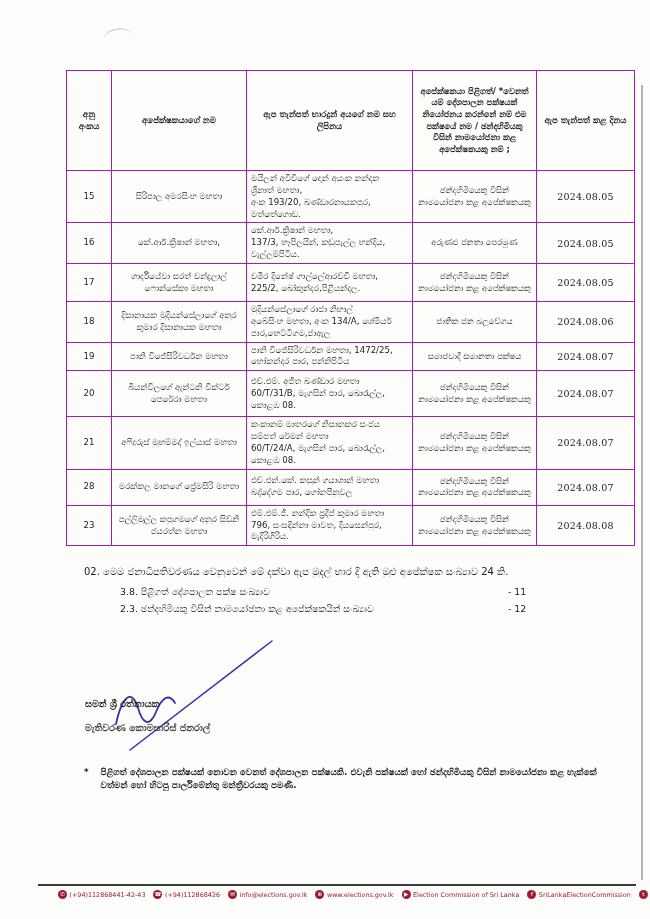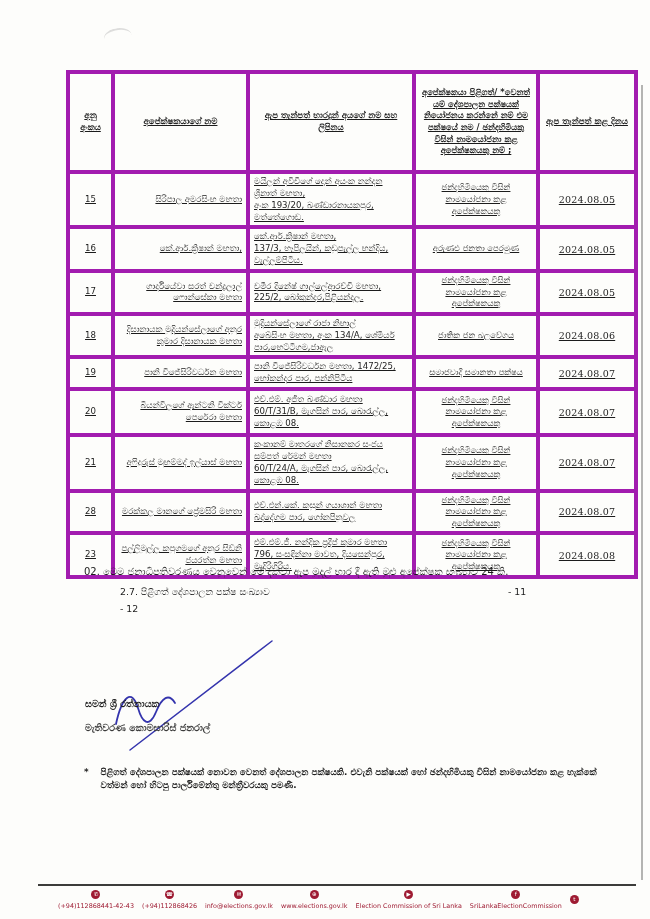--- a/index.html
+++ b/index.html
@@ -13,27 +13,27 @@
   .smudge{position:absolute; left:104px; top:28px; width:28px; height:16px;
     border-top:2px solid rgba(140,140,140,.28); border-radius:50% 60% 0 0;
     transform:rotate(-12deg);}
   
   table.cand{
     position:absolute; left:66px; top:70px; width:568px;
     border-collapse:collapse; table-layout:fixed;
     font-size:8.6px; line-height:1.38;
   }
   table.cand td,table.cand th{
-    border:4px solid #a21caf; padding:2px 4px; vertical-align:middle;
-    overflow:hidden; word-wrap:break-word;text-decoration:underline;
+    border:1px solid #a21caf; padding:2px 4px; vertical-align:middle;
+    overflow:hidden; word-wrap:break-word;
   }
   table.cand th{font-weight:bold; text-align:center; padding:4px 5px;}
   th.h4{font-size:8.4px;}
   td.c-no, td.c-party, td.c-date{text-align:center;}
-  td.c-name{text-align:right; padding-left:7px;}
+  td.c-name{text-align:center; padding-left:7px;}
   td.c-dep{text-align:left; white-space:pre-line; padding-left:6px;}
   td.c-party{font-size:8.4px; padding:2px 6px;}
   td.c-date{font-family:"DejaVu Serif", serif; font-size:9.5px; letter-spacing:.2px;margin-top:34px;}
   tr.hrow{height:100px;}
   tr.r0{height:46px;} tr.r1{height:38px;} tr.r2{height:38px;} tr.r3{height:38px;}
   tr.r4{height:27px;} tr.r5{height:46px;} tr.r6{height:47px;} tr.r7{height:36px;}
   tr.r8{height:37px;} tr.r9{height:38px;}
   
   .para02{position:absolute; left:84px; top:566px; width:535px; font-size:10px;}
   .sumlist{position:absolute; left:120px; top:586px; width:470px; font-size:9.4px;}
@@ -46,21 +46,21 @@
   .sig-title{position:absolute; left:85px; top:722px; font-size:9.6px; color:#3a3a3a;font-weight:bold;}
   
   .footnote{position:absolute; left:84px; top:766px; width:530px; display:flex;
     gap:12px; font-size:8.8px; font-weight:600; line-height:1.5;}
   .footnote .ast{flex:none;}
   
   .footer-line{position:absolute; left:38px; top:884px; width:598px; height:2px;
     background:#3c3c3a;}
   .contacts{position:absolute; left:58px; top:890px; width:578px; display:flex;
     align-items:center; gap:8px; font-size:6.4px; white-space:nowrap;}
-  .contact{display:inline-flex; align-items:center; gap:2.5px;flex-direction:column;}
+  .contact{display:inline-flex; align-items:center; gap:2.5px;}
   .cicon{width:9px; height:9px; border-radius:50%; flex:none;
     display:inline-flex; align-items:center; justify-content:center;
     color:#fff; font-size:5.5px; line-height:1;}
 </style>
 </head>
 <body>
 
 <div class="page">
 
   <div class="smudge"></div>
@@ -162,24 +162,25 @@
       <td class="c-party">ඡන්දහිමියෙකු විසින් නාමයෝජනා කළ අපේක්ෂකයකු</td>
       <td class="c-date">2024.08.08</td>
     </tr>
   </tbody>
     </table>
 
   <div class="para02">02. මෙම ජනාධිපතිවරණය වෙනුවෙන් මේ දක්වා ඇප මුදල් භාර දී ඇති මුළු අපේක්ෂක සංඛ්‍යාව 24 කි.</div>
 
   <div class="sumlist">
     <div class="sumrow">
-      <span class="lbl">2.7. පිළිගත් දේශපාලන පක්ෂ සංඛ්‍යාව</span>
+      <span class="lbl">3.8. පිළිගත් දේශපාලන පක්ෂ සංඛ්‍යාව</span>
       <span class="val">- 11</span>
     </div>
     <div class="sumrow">
+      <span class="lbl">2.3. ඡන්දහිමියකු විසින් නාමයෝජනා කළ අපේක්ෂකයින් සංඛ්‍යාව</span>
       <span class="val">- 12</span>
     </div>
   </div>
 
   <svg class="sig-svg" width="185" height="118" viewBox="0 0 185 118">
     <path d="M18,88 C24,60 34,52 40,72 C44,86 51,93 58,76 C64,61 71,57 77,67" fill="none" stroke="#3434ad" stroke-width="1.8" stroke-linecap="round"></path>
     <path d="M32,114 L174,5" fill="none" stroke="#3434ad" stroke-width="1.5" stroke-linecap="round"></path>
   </svg>
   <div class="sig-name">සමන් ශ්‍රී රත්නායක</div>
   <div class="sig-title">මැතිවරණ කොමසාරිස් ජනරාල්</div>

